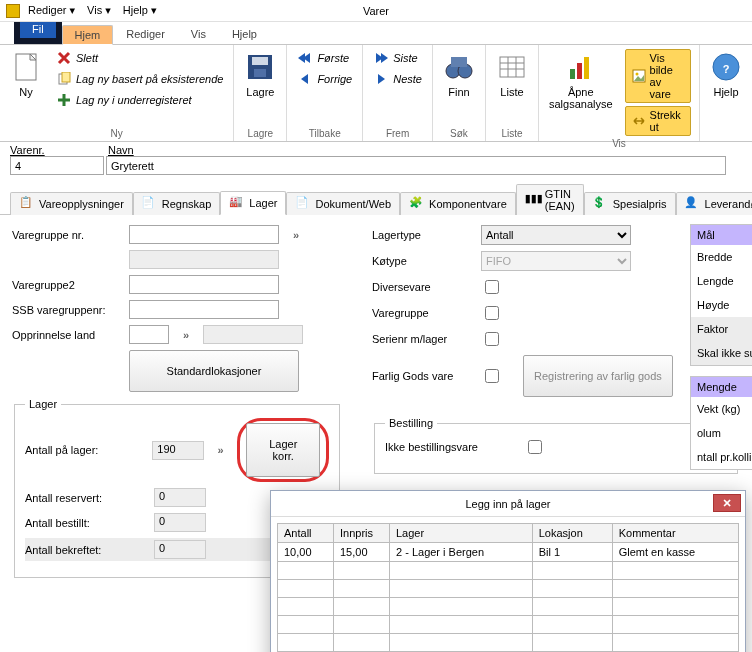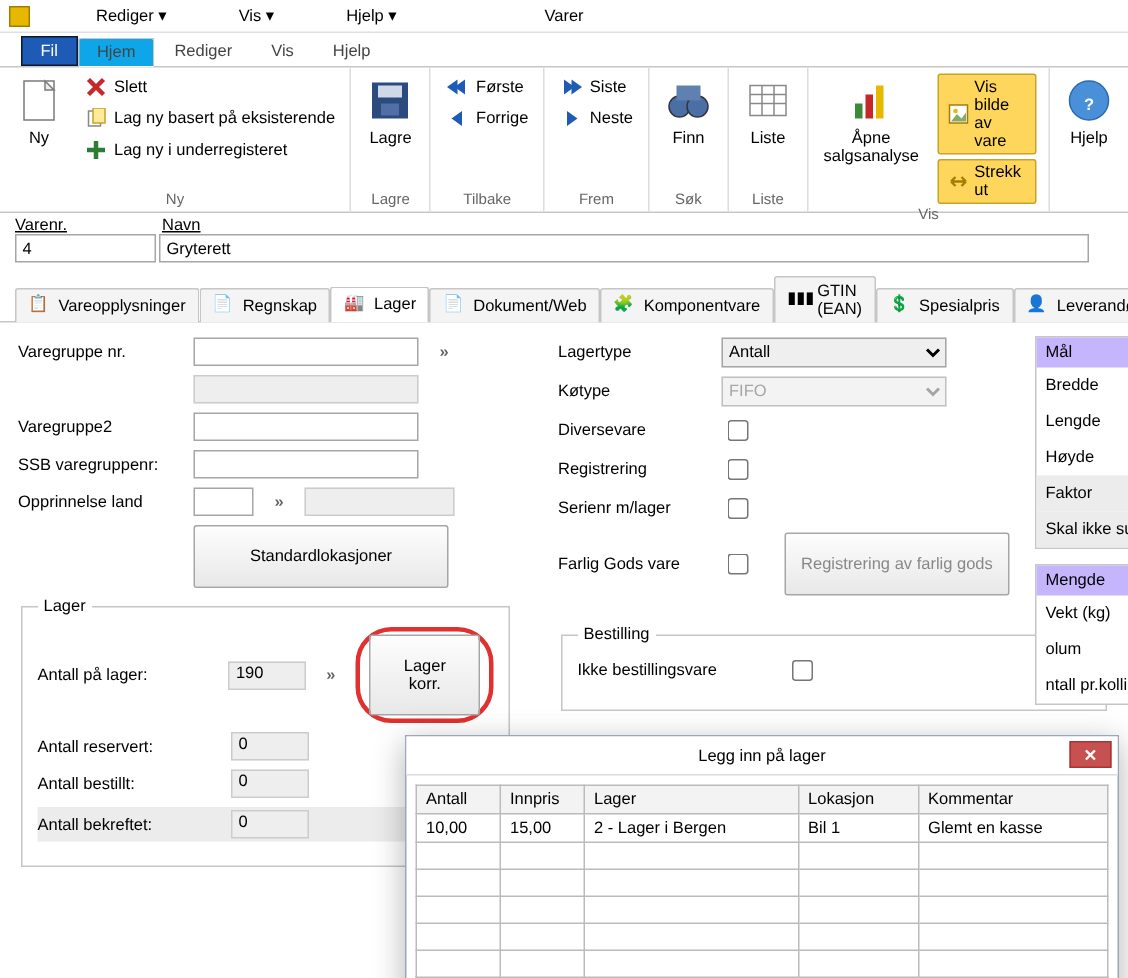--- a/index.html
+++ b/index.html
@@ -1,39 +1,39 @@
 <!DOCTYPE html>
 <html><head>
 <meta charset="utf-8">
 <style>
   * { box-sizing: border-box; font-family: "Segoe UI", Tahoma, Arial, sans-serif; font-size: 11px; }
   html, body { margin:0; padding:0; background:#fff; width:752px; height:652px; overflow:hidden; }
 
   
   .menubar { height:22px; background:#fff; border-bottom:1px solid #e0e0e0; display:flex; align-items:center; padding:0 6px; position:relative;}
-  .menubar .mi { padding:2px 4px; margin-right:4px; cursor:default; text-decoration-color: transparent; margin-left: 36px;}
+  .menubar .mi { padding:2px 4px; margin-right:4px; cursor:default; text-decoration-color: transparent;}
   .menubar .title { position:absolute; left:0; right:0; text-align:center; pointer-events:none;}
   .cube-ico { width:14px; height:14px; background:#e6b800; border:1px solid #a67c00; margin-right:4px;}
 
   
   .tabstrip { height:22px; display:flex; align-items:flex-end; padding-left:14px; background:#fff; }
   .tabstrip .tab { padding:3px 12px; border:1px solid transparent; color:#444; cursor:default;}
-  .tabstrip .tab.fil { background:#1e5bb6; color:#fff; border:1px solid #0f172a;}
-  .tabstrip .tab.active { background:#0ea5e9; border:1px solid #c6c6c6; border-bottom:1px solid #fff; border-radius:2px 2px 0 0; position:relative; top:1px;}
+  .tabstrip .tab.fil { background:#1e5bb6; color:#fff; border:6px solid #0f172a;}
+  .tabstrip .tab.active { background:#fdba74; border:1px solid #c6c6c6; border-bottom:1px solid #fff; border-radius:2px 2px 0 0; position:relative; top:1px;}
 
   
   .ribbon { height:98px; border-top:1px solid #c6c6c6; border-bottom:1px solid #c6c6c6; display:flex; background:#fff;}
   .rgroup { border-right:1px solid #dcdcdc; padding:4px 8px 0 8px; display:flex; flex-direction:column; justify-content:space-between;}
   .rgroup .gtitle { text-align:center; color:#666; font-size:10px; padding:2px 0;}
   .rgroup .gbody { display:flex; gap:10px; align-items:flex-start; flex:1;}
   .bigbtn { display:flex; flex-direction:column; align-items:center; gap:3px; padding:2px; cursor:default;}
   .bigbtn .ico { width:32px; height:32px; display:flex; align-items:center; justify-content:center;}
   .bigbtn .lbl { text-align:center; line-height:1.1;}
   .vstack { display:flex; flex-direction:column; gap:3px;}
-  .smallbtn { display:flex; align-items:center; gap:4px; padding:1px 2px; cursor:default;}
+  .smallbtn { display:flex; align-items:center; gap:4px; padding:1px 2px; cursor:default;font-style:italic;}
   .ico16 { width:16px; height:16px; display:inline-flex; align-items:center; justify-content:center;}
   .yellowbtn { display:inline-flex; align-items:center; gap:4px; padding:2px 6px; background:#ffd65c; border:1px solid #c9a227; border-radius:2px;}
 
   
   .fieldbar { padding:2px 10px; background:#fff;}
   .fieldlabels { display:flex; gap:0;text-decoration:underline;}
   .fieldlabels .lab1 { width:98px;}
   .fieldinputs { display:flex; gap:2px;}
   input.txt, .txtlike { border:1px solid #a6a6a6; background:#fff; height:19px; padding:1px 4px;}
   .txtgrey { background:#eee; border:1px solid #ccc; height:19px; padding:1px 4px;}
@@ -399,21 +399,21 @@
       </div>
     <div class="frow">
         <label style="width:100px">Køtype</label>
         <select class="sel" style="width:150px" disabled=""><option>FIFO</option></select>
       </div>
     <div class="frow">
         <label style="width:100px">Diversevare</label>
         <input type="checkbox" class="chk" style="">
       </div>
     <div class="frow">
-        <label style="width:100px">Registrering</label>
+        <label style="width:100px">Varegruppe</label>
         <input type="checkbox" class="chk" style="">
       </div>
     <div class="frow">
         <label style="width:100px">Serienr m/lager</label>
         <input type="checkbox" class="chk" style="">
       </div>
     <div class="frow"><label style="width:100px">Farlig Gods vare</label><input type="checkbox" class="chk" style=""> &nbsp; <button class="btn" disabled="">Registrering av farlig gods</button></div>
 
     <fieldset class="fs" style="margin-top:20px">
       <legend>Bestilling</legend>

